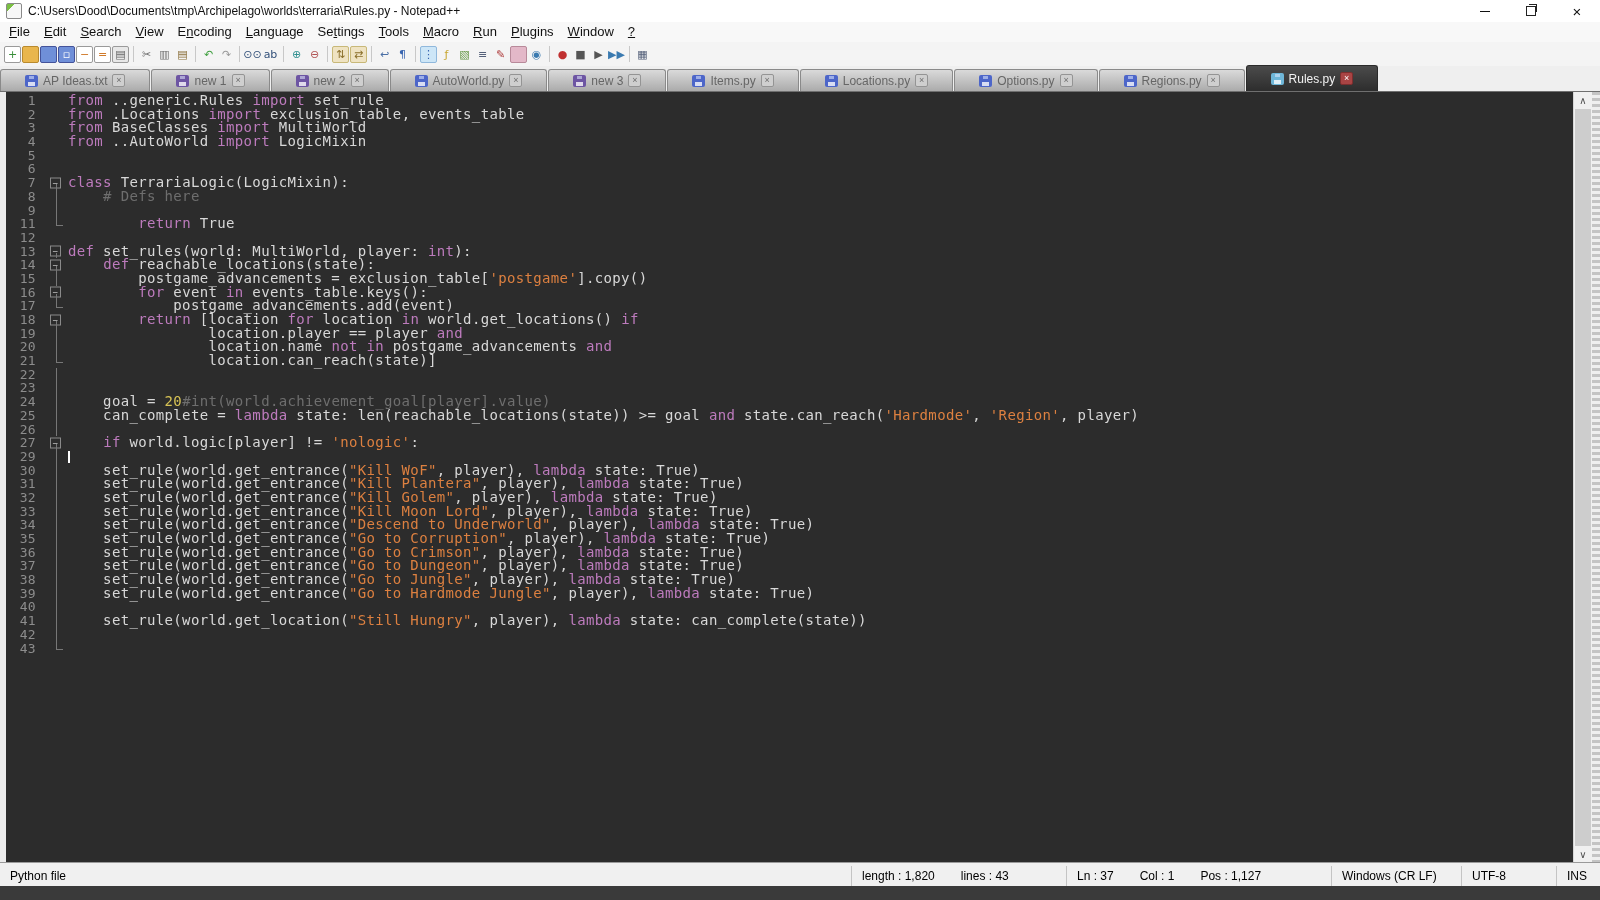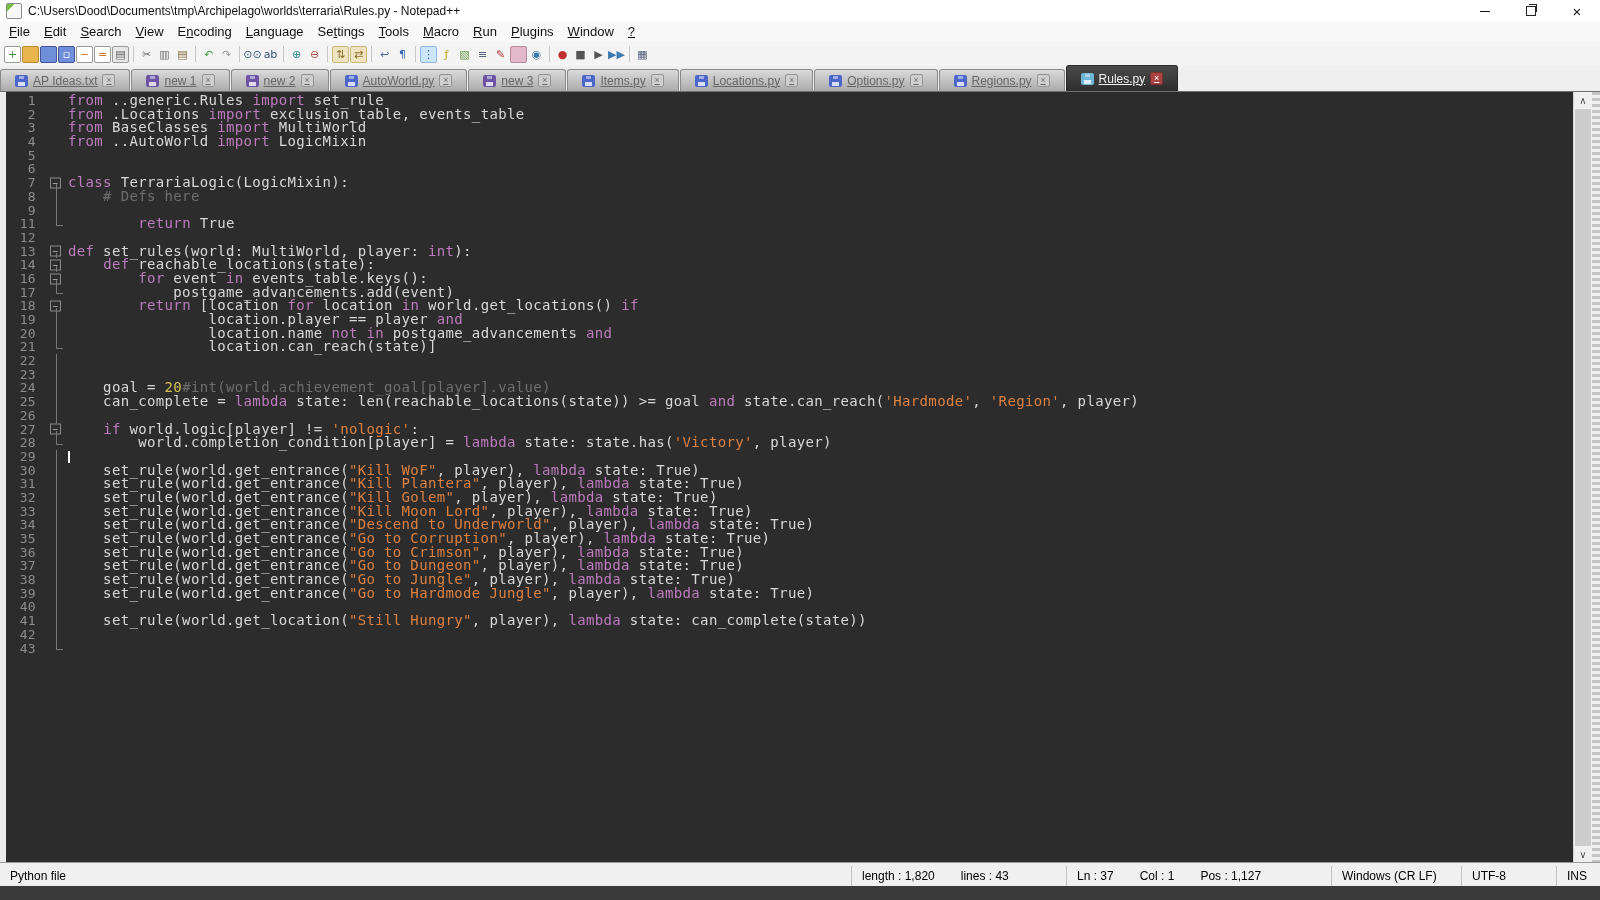--- a/index.html
+++ b/index.html
@@ -30,23 +30,23 @@
   .toolbar{position:absolute;top:42px;left:0;right:0;height:24px;background:#f4f4f4;
            border-bottom:1px solid #d8d8d8;display:flex;align-items:center;padding-left:4px;gap:1px;}
   .tbi{width:17px;height:17px;border-radius:2px;display:flex;align-items:center;justify-content:center;
        font-family:"DejaVu Sans",sans-serif;font-size:11px;line-height:1;box-sizing:border-box;}
   .tbi.pressed{background:#cde6f7;border:1px solid #90b8dc;}
   .tsep{width:1px;height:16px;background:#c8c8c8;margin:0 3px;flex:0 0 auto;}
 
   
   .tabbar{position:absolute;top:66px;left:0;right:0;height:26px;background:#efefef;
           display:flex;align-items:flex-end;border-bottom:1px solid #6f6f6f;box-sizing:border-box;}
-  .tab{display:inline-flex;align-items:center;gap:5px;padding:0 14px;height:21px;
+  .tab{display:inline-flex;align-items:center;gap:5px;padding:0 24px;height:21px;
        background:linear-gradient(#dadada,#ababab);border:1px solid #8a8a8a;border-bottom:none;
-       border-radius:3px 3px 0 0;font-size:12px;color:#666;margin-right:1px;white-space:nowrap;text-decoration:underline;}
+       border-radius:3px 3px 0 0;font-size:12px;color:#666;margin-right:1px;white-space:nowrap;}
   .tab.active{height:25px;background:linear-gradient(#4b4b4b,#2d2d2d);color:#f2f2f2;border-color:#2a2a2a;}
   .floppy{width:13px;height:12px;border-radius:2px;position:relative;flex:0 0 auto;}
   .fshut{position:absolute;left:4px;right:4px;top:1px;height:3px;background:rgba(225,235,255,.55);}
   .flabel{position:absolute;left:3px;right:3px;bottom:1px;height:4px;background:rgba(255,255,255,.78);}
   .tclose{width:13px;height:13px;background:#cfcfcf;border:1px solid #949494;color:#6f6f6f;
           font-size:9px;line-height:11px;text-align:center;box-sizing:border-box;border-radius:2px;flex:0 0 auto;}
   .tab.active .tclose{background:#a94444;border-color:#7e2e2e;color:#fff;}
 
   
   .editor{position:absolute;top:92px;left:0;right:0;bottom:37px;background:var(--bg,#2c2c2c);}
@@ -258,33 +258,33 @@
       <div class="ln"><span class="num">4</span><span class="fold"></span><span class="codeln"><span class="tk-kw">from</span><span class="tk-txt"> ..AutoWorld </span><span class="tk-kw">import</span><span class="tk-txt"> LogicMixin</span></span></div>
       <div class="ln"><span class="num">5</span><span class="fold"></span><span class="codeln"></span></div>
       <div class="ln"><span class="num">6</span><span class="fold"></span><span class="codeln"></span></div>
       <div class="ln"><span class="num">7</span><span class="fold f-box"></span><span class="codeln"><span class="tk-kw">class</span><span class="tk-txt"> TerrariaLogic(LogicMixin):</span></span></div>
       <div class="ln"><span class="num">8</span><span class="fold f-line"></span><span class="codeln"><span class="tk-com">    # Defs here</span></span></div>
       <div class="ln"><span class="num">9</span><span class="fold f-line"></span><span class="codeln"></span></div>
       <div class="ln"><span class="num">11</span><span class="fold f-end"></span><span class="codeln"><span class="tk-txt">        </span><span class="tk-kw">return</span><span class="tk-txt"> True</span></span></div>
       <div class="ln"><span class="num">12</span><span class="fold"></span><span class="codeln"></span></div>
       <div class="ln"><span class="num">13</span><span class="fold f-box"></span><span class="codeln"><span class="tk-kw">def</span><span class="tk-txt"> set_rules(world: MultiWorld, player: </span><span class="tk-kw">int</span><span class="tk-txt">):</span></span></div>
       <div class="ln"><span class="num">14</span><span class="fold f-box"></span><span class="codeln"><span class="tk-txt">    </span><span class="tk-kw">def</span><span class="tk-txt"> reachable_locations(state):</span></span></div>
+      <div class="ln"><span class="num">15</span><span class="fold f-line"></span><span class="codeln"><span class="tk-txt">        postgame_advancements = exclusion_table[</span><span class="tk-str">'postgame'</span><span class="tk-txt">].copy()</span></span></div>
       <div class="ln"><span class="num">16</span><span class="fold f-box"></span><span class="codeln"><span class="tk-txt">        </span><span class="tk-kw">for</span><span class="tk-txt"> event </span><span class="tk-kw">in</span><span class="tk-txt"> events_table.keys():</span></span></div>
       <div class="ln"><span class="num">17</span><span class="fold f-end"></span><span class="codeln"><span class="tk-txt">            postgame_advancements.add(event)</span></span></div>
       <div class="ln"><span class="num">18</span><span class="fold f-box"></span><span class="codeln"><span class="tk-txt">        </span><span class="tk-kw">return</span><span class="tk-txt"> [location </span><span class="tk-kw">for</span><span class="tk-txt"> location </span><span class="tk-kw">in</span><span class="tk-txt"> world.get_locations() </span><span class="tk-kw">if</span></span></div>
       <div class="ln"><span class="num">19</span><span class="fold f-line"></span><span class="codeln"><span class="tk-txt">                location.player == player </span><span class="tk-kw">and</span></span></div>
       <div class="ln"><span class="num">20</span><span class="fold f-line"></span><span class="codeln"><span class="tk-txt">                location.name </span><span class="tk-kw">not</span><span class="tk-txt"> </span><span class="tk-kw">in</span><span class="tk-txt"> postgame_advancements </span><span class="tk-kw">and</span></span></div>
       <div class="ln"><span class="num">21</span><span class="fold f-end"></span><span class="codeln"><span class="tk-txt">                location.can_reach(state)]</span></span></div>
       <div class="ln"><span class="num">22</span><span class="fold f-line"></span><span class="codeln"></span></div>
       <div class="ln"><span class="num">23</span><span class="fold f-line"></span></div>
       <div class="ln"><span class="num">24</span><span class="fold f-line"></span><span class="codeln"><span class="tk-txt">    goal = </span><span class="tk-num">20</span><span class="tk-com">#int(world.achievement_goal[player].value)</span></span></div>
       <div class="ln"><span class="num">25</span><span class="fold f-line"></span><span class="codeln"><span class="tk-txt">    can_complete = </span><span class="tk-kw">lambda</span><span class="tk-txt"> state: len(reachable_locations(state)) &gt;= goal </span><span class="tk-kw">and</span><span class="tk-txt"> state.can_reach(</span><span class="tk-str">'Hardmode'</span><span class="tk-txt">, </span><span class="tk-str">'Region'</span><span class="tk-txt">, player)</span></span></div>
       <div class="ln"><span class="num">26</span><span class="fold f-line"></span><span class="codeln"></span></div>
       <div class="ln"><span class="num">27</span><span class="fold f-box"></span><span class="codeln"><span class="tk-txt">    </span><span class="tk-kw">if</span><span class="tk-txt"> world.logic[player] != </span><span class="tk-str">'nologic'</span><span class="tk-txt">:</span></span></div>
-      <div class="ln"><span class="num">28</span><span class="fold f-end"></span><span class="codeln"><span class="tk-txt">        world.completion_condition[player] = </span><span class="tk-kw">lambda</span><span class="tk-txt"> state: state.has(</span><span class="tk-str">'Victory'</span><span class="tk-txt">, player)</span></span></div>
       <div class="ln"><span class="num">29</span><span class="fold f-line"></span><span class="codeln"><span class="caret"></span></span></div>
       <div class="ln"><span class="num">30</span><span class="fold f-line"></span><span class="codeln"><span class="tk-txt">    set_rule(world.get_entrance(</span><span class="tk-str">"Kill WoF"</span><span class="tk-txt">, player), </span><span class="tk-kw">lambda</span><span class="tk-txt"> state: True)</span></span></div>
       <div class="ln"><span class="num">31</span><span class="fold f-line"></span><span class="codeln"><span class="tk-txt">    set_rule(world.get_entrance(</span><span class="tk-str">"Kill Plantera"</span><span class="tk-txt">, player), </span><span class="tk-kw">lambda</span><span class="tk-txt"> state: True)</span></span></div>
       <div class="ln"><span class="num">32</span><span class="fold f-line"></span><span class="codeln"><span class="tk-txt">    set_rule(world.get_entrance(</span><span class="tk-str">"Kill Golem"</span><span class="tk-txt">, player), </span><span class="tk-kw">lambda</span><span class="tk-txt"> state: True)</span></span></div>
       <div class="ln"><span class="num">33</span><span class="fold f-line"></span><span class="codeln"><span class="tk-txt">    set_rule(world.get_entrance(</span><span class="tk-str">"Kill Moon Lord"</span><span class="tk-txt">, player), </span><span class="tk-kw">lambda</span><span class="tk-txt"> state: True)</span></span></div>
       <div class="ln"><span class="num">34</span><span class="fold f-line"></span><span class="codeln"><span class="tk-txt">    set_rule(world.get_entrance(</span><span class="tk-str">"Descend to Underworld"</span><span class="tk-txt">, player), </span><span class="tk-kw">lambda</span><span class="tk-txt"> state: True)</span></span></div>
       <div class="ln"><span class="num">35</span><span class="fold f-line"></span><span class="codeln"><span class="tk-txt">    set_rule(world.get_entrance(</span><span class="tk-str">"Go to Corruption"</span><span class="tk-txt">, player), </span><span class="tk-kw">lambda</span><span class="tk-txt"> state: True)</span></span></div>
       <div class="ln"><span class="num">36</span><span class="fold f-line"></span><span class="codeln"><span class="tk-txt">    set_rule(world.get_entrance(</span><span class="tk-str">"Go to Crimson"</span><span class="tk-txt">, player), </span><span class="tk-kw">lambda</span><span class="tk-txt"> state: True)</span></span></div>
       <div class="ln"><span class="num">37</span><span class="fold f-line"></span><span class="codeln"><span class="tk-txt">    set_rule(world.get_entrance(</span><span class="tk-str">"Go to Dungeon"</span><span class="tk-txt">, player), </span><span class="tk-kw">lambda</span><span class="tk-txt"> state: True)</span></span></div>
       <div class="ln"><span class="num">38</span><span class="fold f-line"></span><span class="codeln"><span class="tk-txt">    set_rule(world.get_entrance(</span><span class="tk-str">"Go to Jungle"</span><span class="tk-txt">, player), </span><span class="tk-kw">lambda</span><span class="tk-txt"> state: True)</span></span></div>

